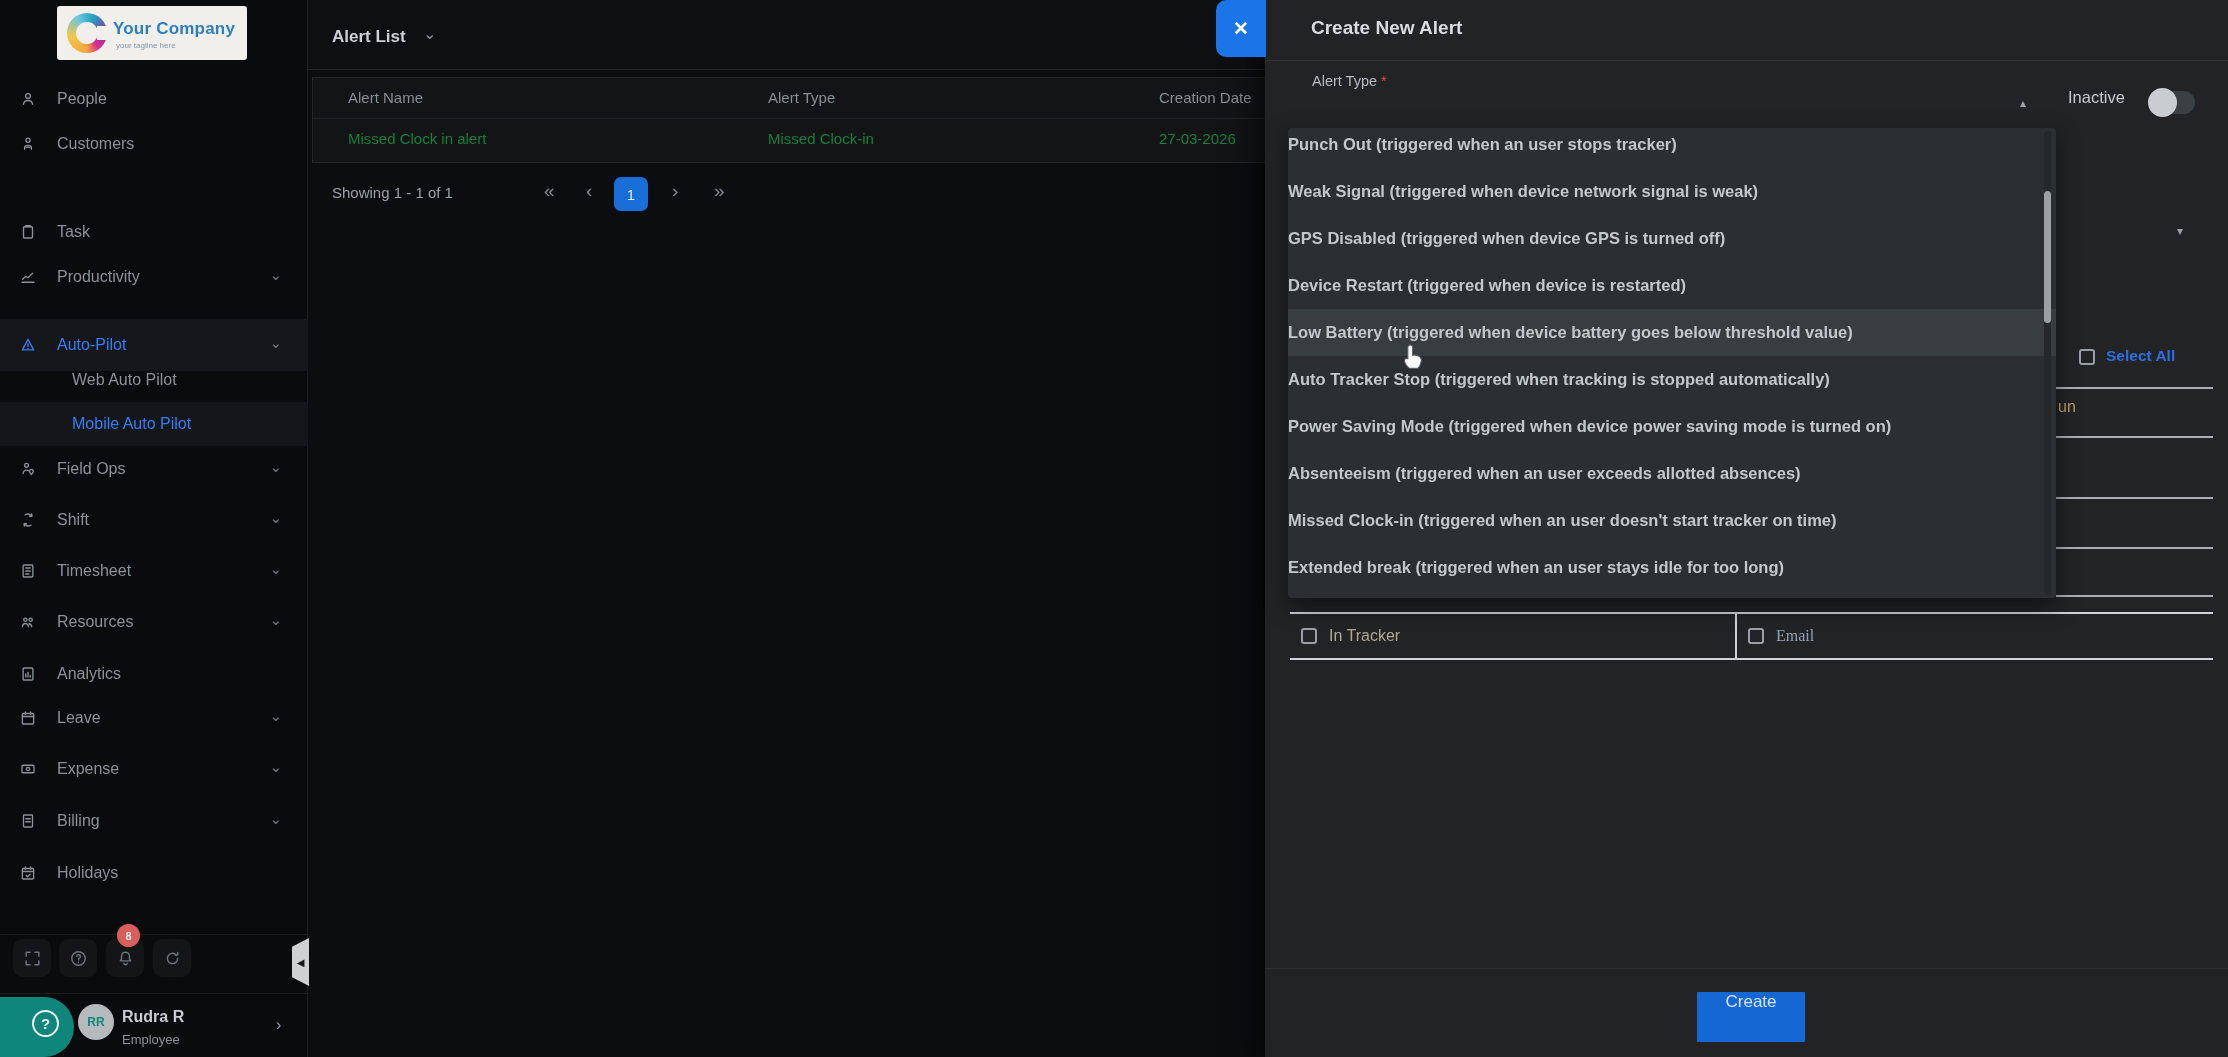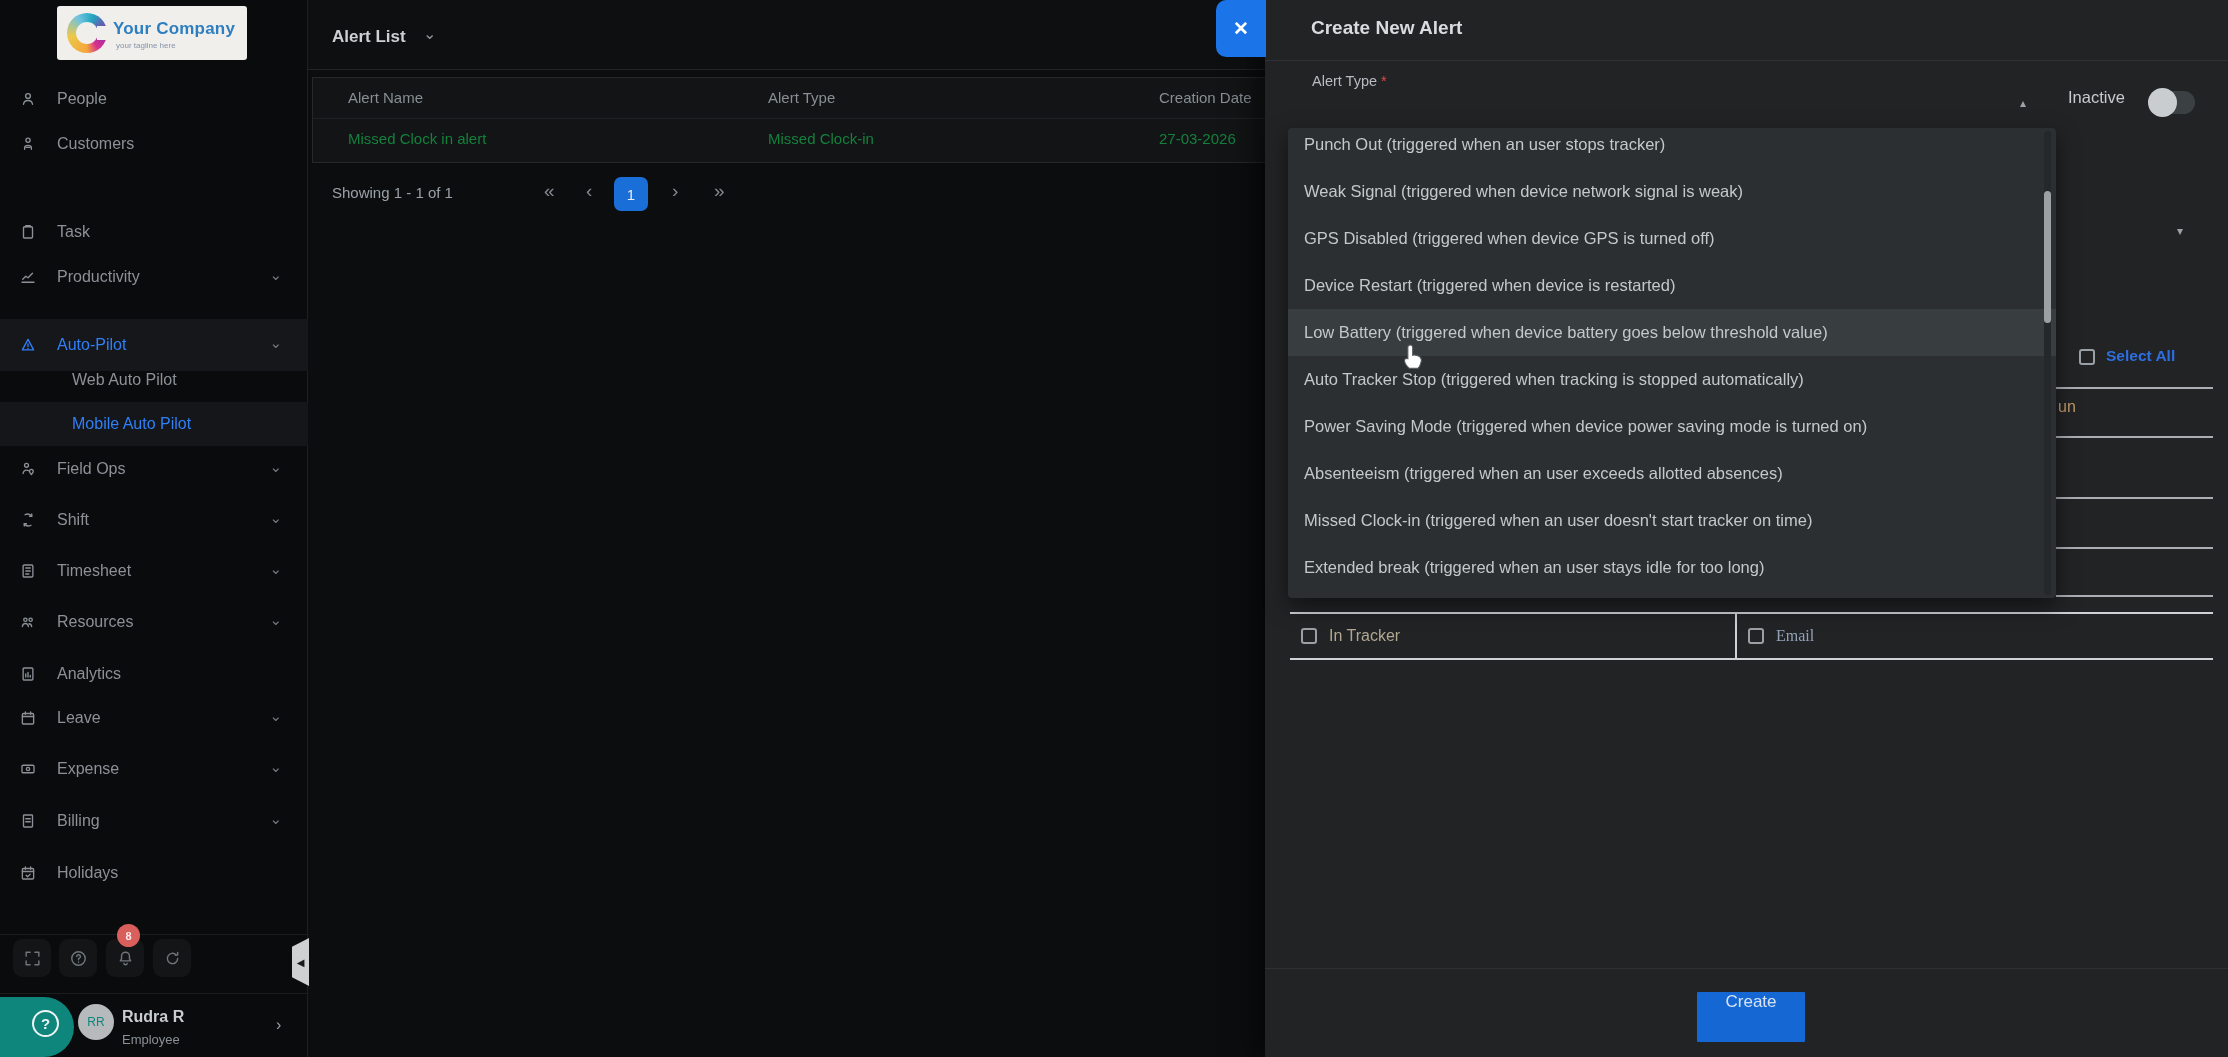--- a/index.html
+++ b/index.html
@@ -27,21 +27,21 @@
   .nav-item.hl { background:#15171a; color:#2f7ff7; }
   .nav-item.hl2 { background:#14161a; color:#2f7ff7; }
   
   .sb-div { position:absolute; left:0; width:308px; height:1px; background:#1b1d1f; }
   .tool-btn { position:absolute; top:939px; width:38px; height:38px; border-radius:9px; background:#131516; color:#6f767c; display:flex; align-items:center; justify-content:center; cursor:pointer; }
   .tool-btn svg { width:19px; height:19px; }
   .badge { position:absolute; left:117px; top:924px; width:23px; height:23px; border-radius:50%; background:#d95f5c; color:#f5e8e8; font-size:11px; font-weight:bold; display:flex; align-items:center; justify-content:center; z-index:3; }
   .collapse-handle { position:absolute; left:292px; top:938px; width:17px; height:48px; background:#cfd0d1; clip-path:polygon(100% 0,100% 100%,0 82%,0 18%); display:flex; align-items:center; justify-content:center; color:#1a1a1a; font-size:10px; cursor:pointer; z-index:4; }
   .help-pill { position:absolute; left:0; top:997px; width:74px; height:60px; background:#0f867c; border-radius:0 30px 30px 0; cursor:pointer; }
   .help-q { position:absolute; left:32px; top:13px; width:27px; height:27px; border:2.5px solid #eef4f4; border-radius:50%; color:#eef4f4; font-size:15px; font-weight:bold; display:flex; align-items:center; justify-content:center; }
-  .avatar { position:absolute; left:78px; top:1004px; width:36px; height:36px; border-radius:50%; background:#b6babd; color:#0f867c; font-size:12px; font-weight:normal; display:flex; align-items:center; justify-content:center; }
+  .avatar { position:absolute; left:78px; top:1004px; width:36px; height:36px; border-radius:50%; background:#b6babd; color:#0f867c; font-size:12px; font-weight:bold; display:flex; align-items:center; justify-content:center; }
   .u-name { position:absolute; left:122px; top:1008px; font-size:16px; font-weight:bold; color:#c8cdd1; }
   .u-role { position:absolute; left:122px; top:1032px; font-size:13px; color:#8a9096; }
   .u-chev { position:absolute; left:276px; top:1016px; font-size:16px; color:#9aa0a6; cursor:pointer; }
   
   .main { position:absolute; left:308px; top:0; width:1920px; height:1057px; background:#0c0d0e; }
   .topbar { position:absolute; left:0; top:0; width:100%; height:70px; background:#0e0f10; border-bottom:1px solid #222426; }
   .page-title { position:absolute; left:24px; top:27px; font-size:17px; font-weight:bold; color:#ccd0d4; }
   .title-chev { position:absolute; left:115px; top:24px; font-size:16px; color:#8a9096; cursor:pointer; }
   .table-panel { position:absolute; left:4px; top:77px; width:1200px; height:86px; background:#121415; border:1px solid #26282a; }
   .th { position:absolute; top:11px; font-size:15px; color:#878e95; white-space:nowrap; }
@@ -69,21 +69,21 @@
   .partial-txt { position:absolute; left:793px; top:398px; font-size:16px; color:#c09a66; }
   .notify-block { position:absolute; left:25px; top:612px; width:923px; height:48px; border-top:2px solid #ced2d6; border-bottom:2px solid #ced2d6; }
   .notify-vdiv { position:absolute; left:445px; top:0; width:2px; height:100%; background:#ced2d6; }
   .nb-chk1 { position:absolute; left:11px; top:14px; }
   .nb-lab1 { position:absolute; left:39px; top:13px; font-size:16px; color:#b2a792; }
   .nb-chk2 { position:absolute; left:458px; top:14px; }
   .nb-lab2 { position:absolute; left:486px; top:13px; font-size:16px; color:#93a2b8;font-family:Liberation Serif, serif; }
   
   .dropdown { position:absolute; left:23px; top:128px; width:768px; height:470px; background:#2b2f31; border-radius:4px; box-shadow:0 8px 22px rgba(0,0,0,.5); overflow:hidden; z-index:11; }
   .opts { margin-top:-7px; }
-  .opt { height:47px; line-height:47px; padding-left:16px; font-size:16.5px; color:#c3c8cc; white-space:nowrap; cursor:pointer; }
+  .opt { height:47px; line-height:47px; font-size:16.5px; color:#c3c8cc; white-space:nowrap; cursor:pointer;font-weight:bold; }
   .opt.hl { background:#383d40; }
   .sb-track { position:absolute; right:5px; top:3px; bottom:3px; width:7px; background:#24282a; border-radius:4px; }
   .sb-thumb { position:absolute; right:5px; top:63px; width:7px; height:132px; background:#9ba0a4; border-radius:4px; cursor:pointer; }
   .cursor { position:absolute; left:1398px; top:342px; width:32px; height:32px; z-index:20; pointer-events:none; }
   .bottom-line { position:absolute; left:0; top:968px; width:100%; height:1px; background:#2e3032; }
   .create-btn { position:absolute; left:432px; top:992px; width:108px; height:50px; background:#1568d3; border-radius:1px; color:#d6e2f2; font-size:17px; display:flex; align-items:flex-start; justify-content:center; cursor:pointer; }
   svg.ic { fill:none; stroke:currentColor; stroke-width:1.8; stroke-linecap:round; stroke-linejoin:round; }
 </style>
 </head>
 <body>

